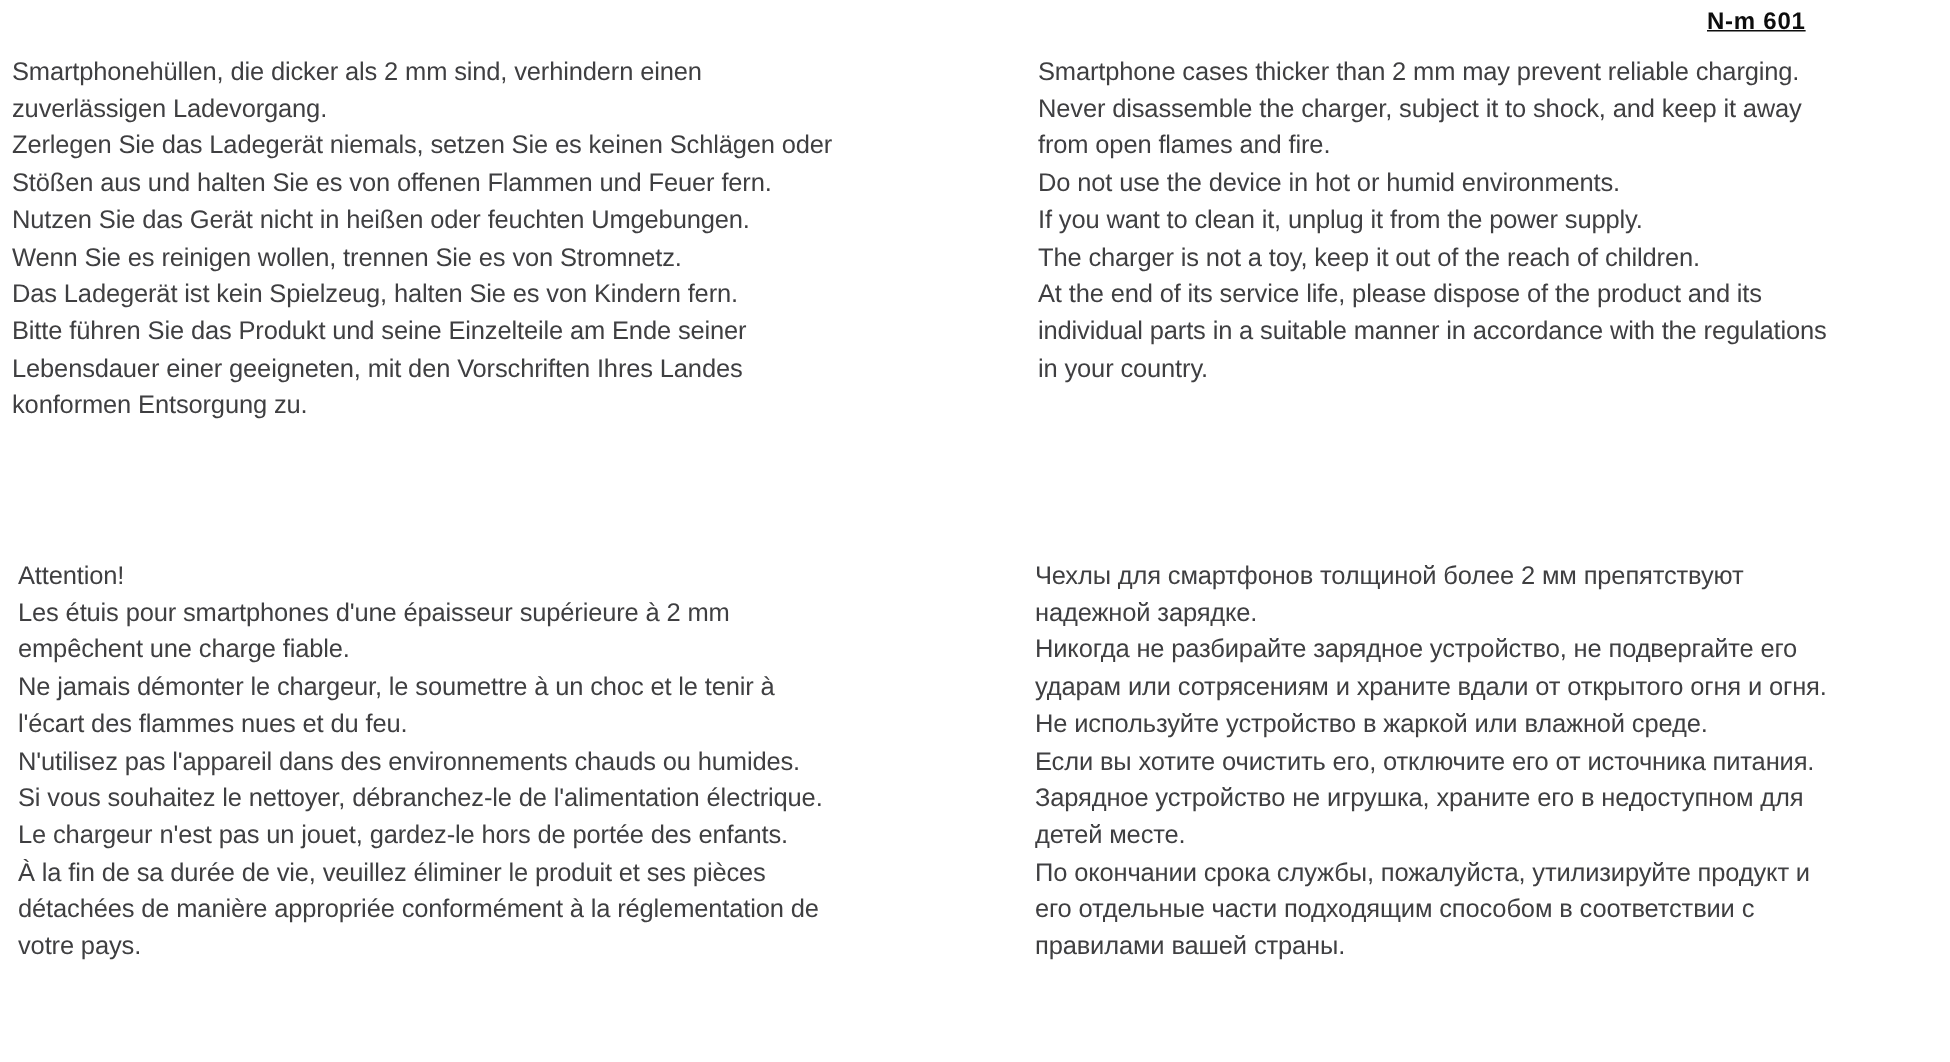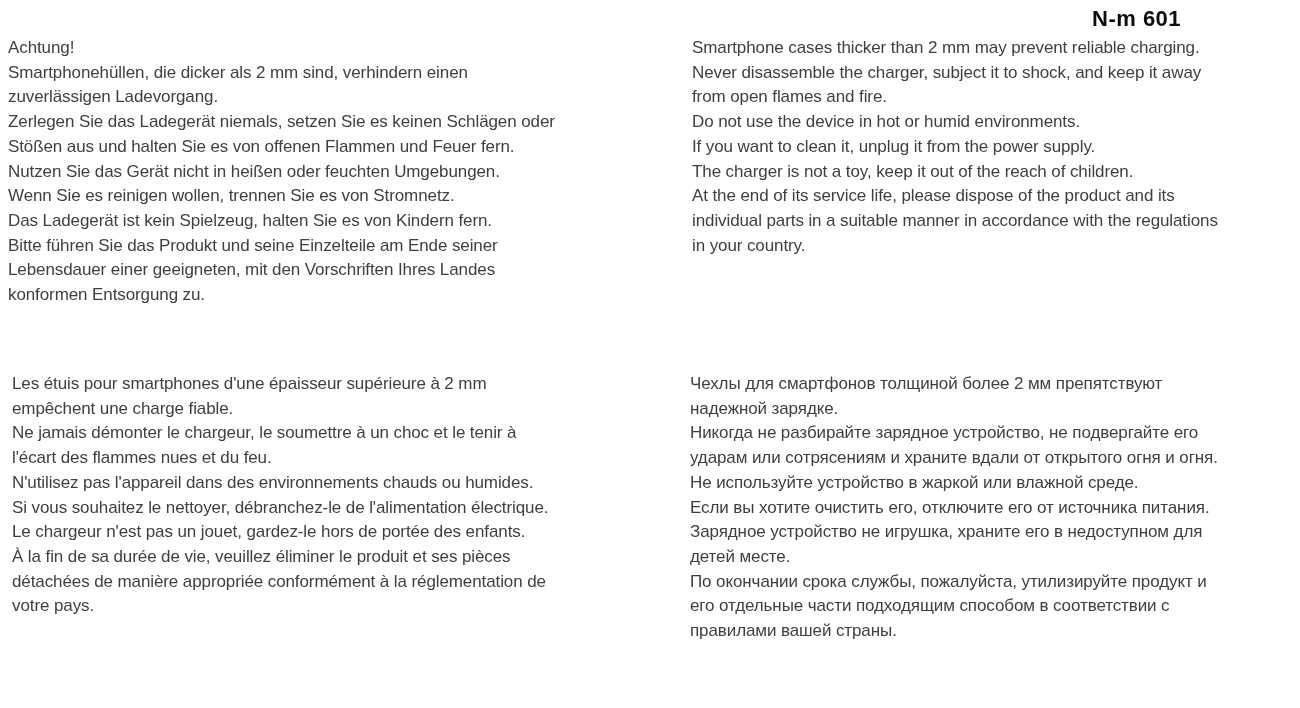--- a/index.html
+++ b/index.html
@@ -10,26 +10,27 @@
   .sheet {
     position: relative;
     width: 1300px;
     height: 708px;
     background: #ffffff;
     overflow: hidden;
     font-family: "Liberation Sans", sans-serif;
   }
   .model-number {
     position: absolute;
-    left: 1092px;
+    left: 1138px;
     top: 6px;
-    font-size: 22px;
+    font-size: 16px;
     font-weight: 700;
     color: #0d0d0d;
     letter-spacing: 0.5px;
+    text-decoration: underline;
   }
   .block {
     position: absolute;
     font-size: 17px;
     line-height: 24.7px;
     color: #3f3f41;
     letter-spacing: -0.1px;
   }
   .block .section-heading {
     white-space: pre;
@@ -43,21 +44,20 @@
   .block-ru { left: 690px; top: 372px; }
 </style>
 </head>
 <body>
 
 <div class="sheet">
 
   <div class="model-number">N-m 601</div>
 
   <section class="block block-de">
-    <div class="section-heading">Achtung!</div>
     <div class="section-body">Smartphonehüllen, die dicker als 2 mm sind, verhindern einen
 zuverlässigen Ladevorgang.
 Zerlegen Sie das Ladegerät niemals, setzen Sie es keinen Schlägen oder
 Stößen aus und halten Sie es von offenen Flammen und Feuer fern.
 Nutzen Sie das Gerät nicht in heißen oder feuchten Umgebungen.
 Wenn Sie es reinigen wollen, trennen Sie es von Stromnetz.
 Das Ladegerät ist kein Spielzeug, halten Sie es von Kindern fern.
 Bitte führen Sie das Produkt und seine Einzelteile am Ende seiner
 Lebensdauer einer geeigneten, mit den Vorschriften Ihres Landes
 konformen Entsorgung zu.</div>
@@ -69,20 +69,21 @@
 from open flames and fire.
 Do not use the device in hot or humid environments.
 If you want to clean it, unplug it from the power supply.
 The charger is not a toy, keep it out of the reach of children.
 At the end of its service life, please dispose of the product and its
 individual parts in a suitable manner in accordance with the regulations
 in your country.</div>
   </section>
 
   <section class="block block-fr">
+    <div class="section-heading">Attention!</div>
     <div class="section-body">Les étuis pour smartphones d'une épaisseur supérieure à 2 mm
 empêchent une charge fiable.
 Ne jamais démonter le chargeur, le soumettre à un choc et le tenir à
 l'écart des flammes nues et du feu.
 N'utilisez pas l'appareil dans des environnements chauds ou humides.
 Si vous souhaitez le nettoyer, débranchez-le de l'alimentation électrique.
 Le chargeur n'est pas un jouet, gardez-le hors de portée des enfants.
 À la fin de sa durée de vie, veuillez éliminer le produit et ses pièces
 détachées de manière appropriée conformément à la réglementation de
 votre pays.</div>

